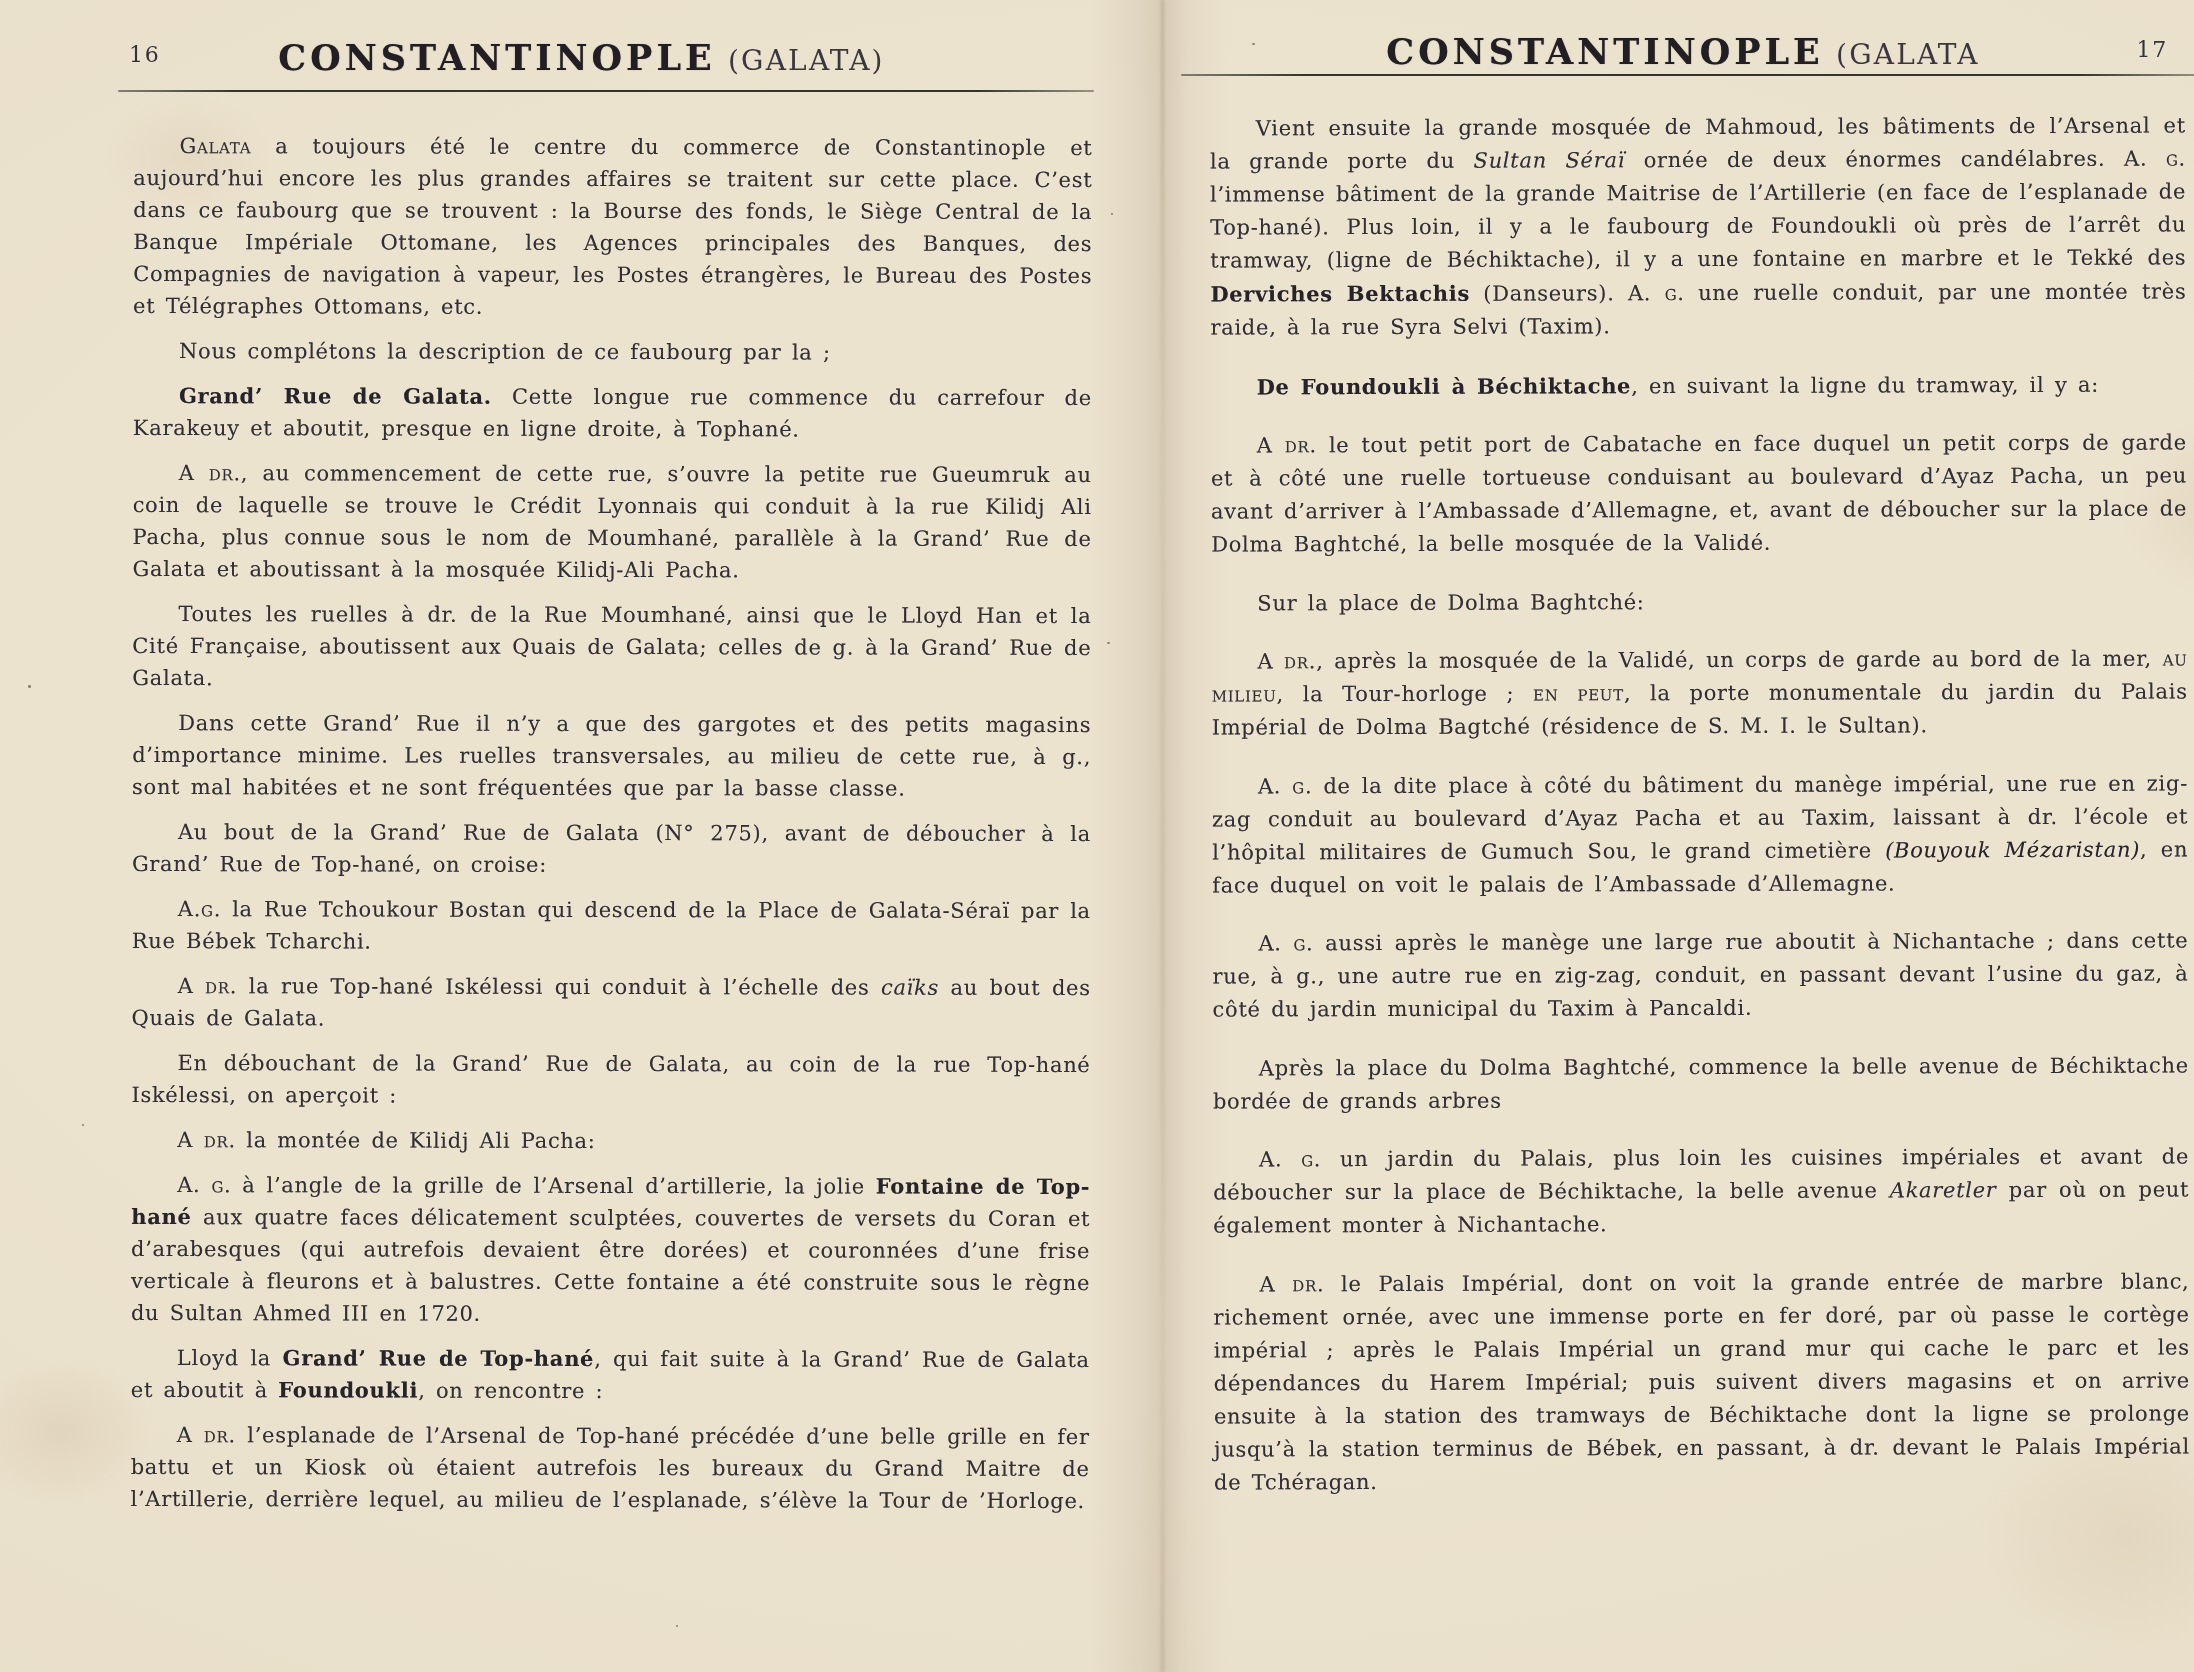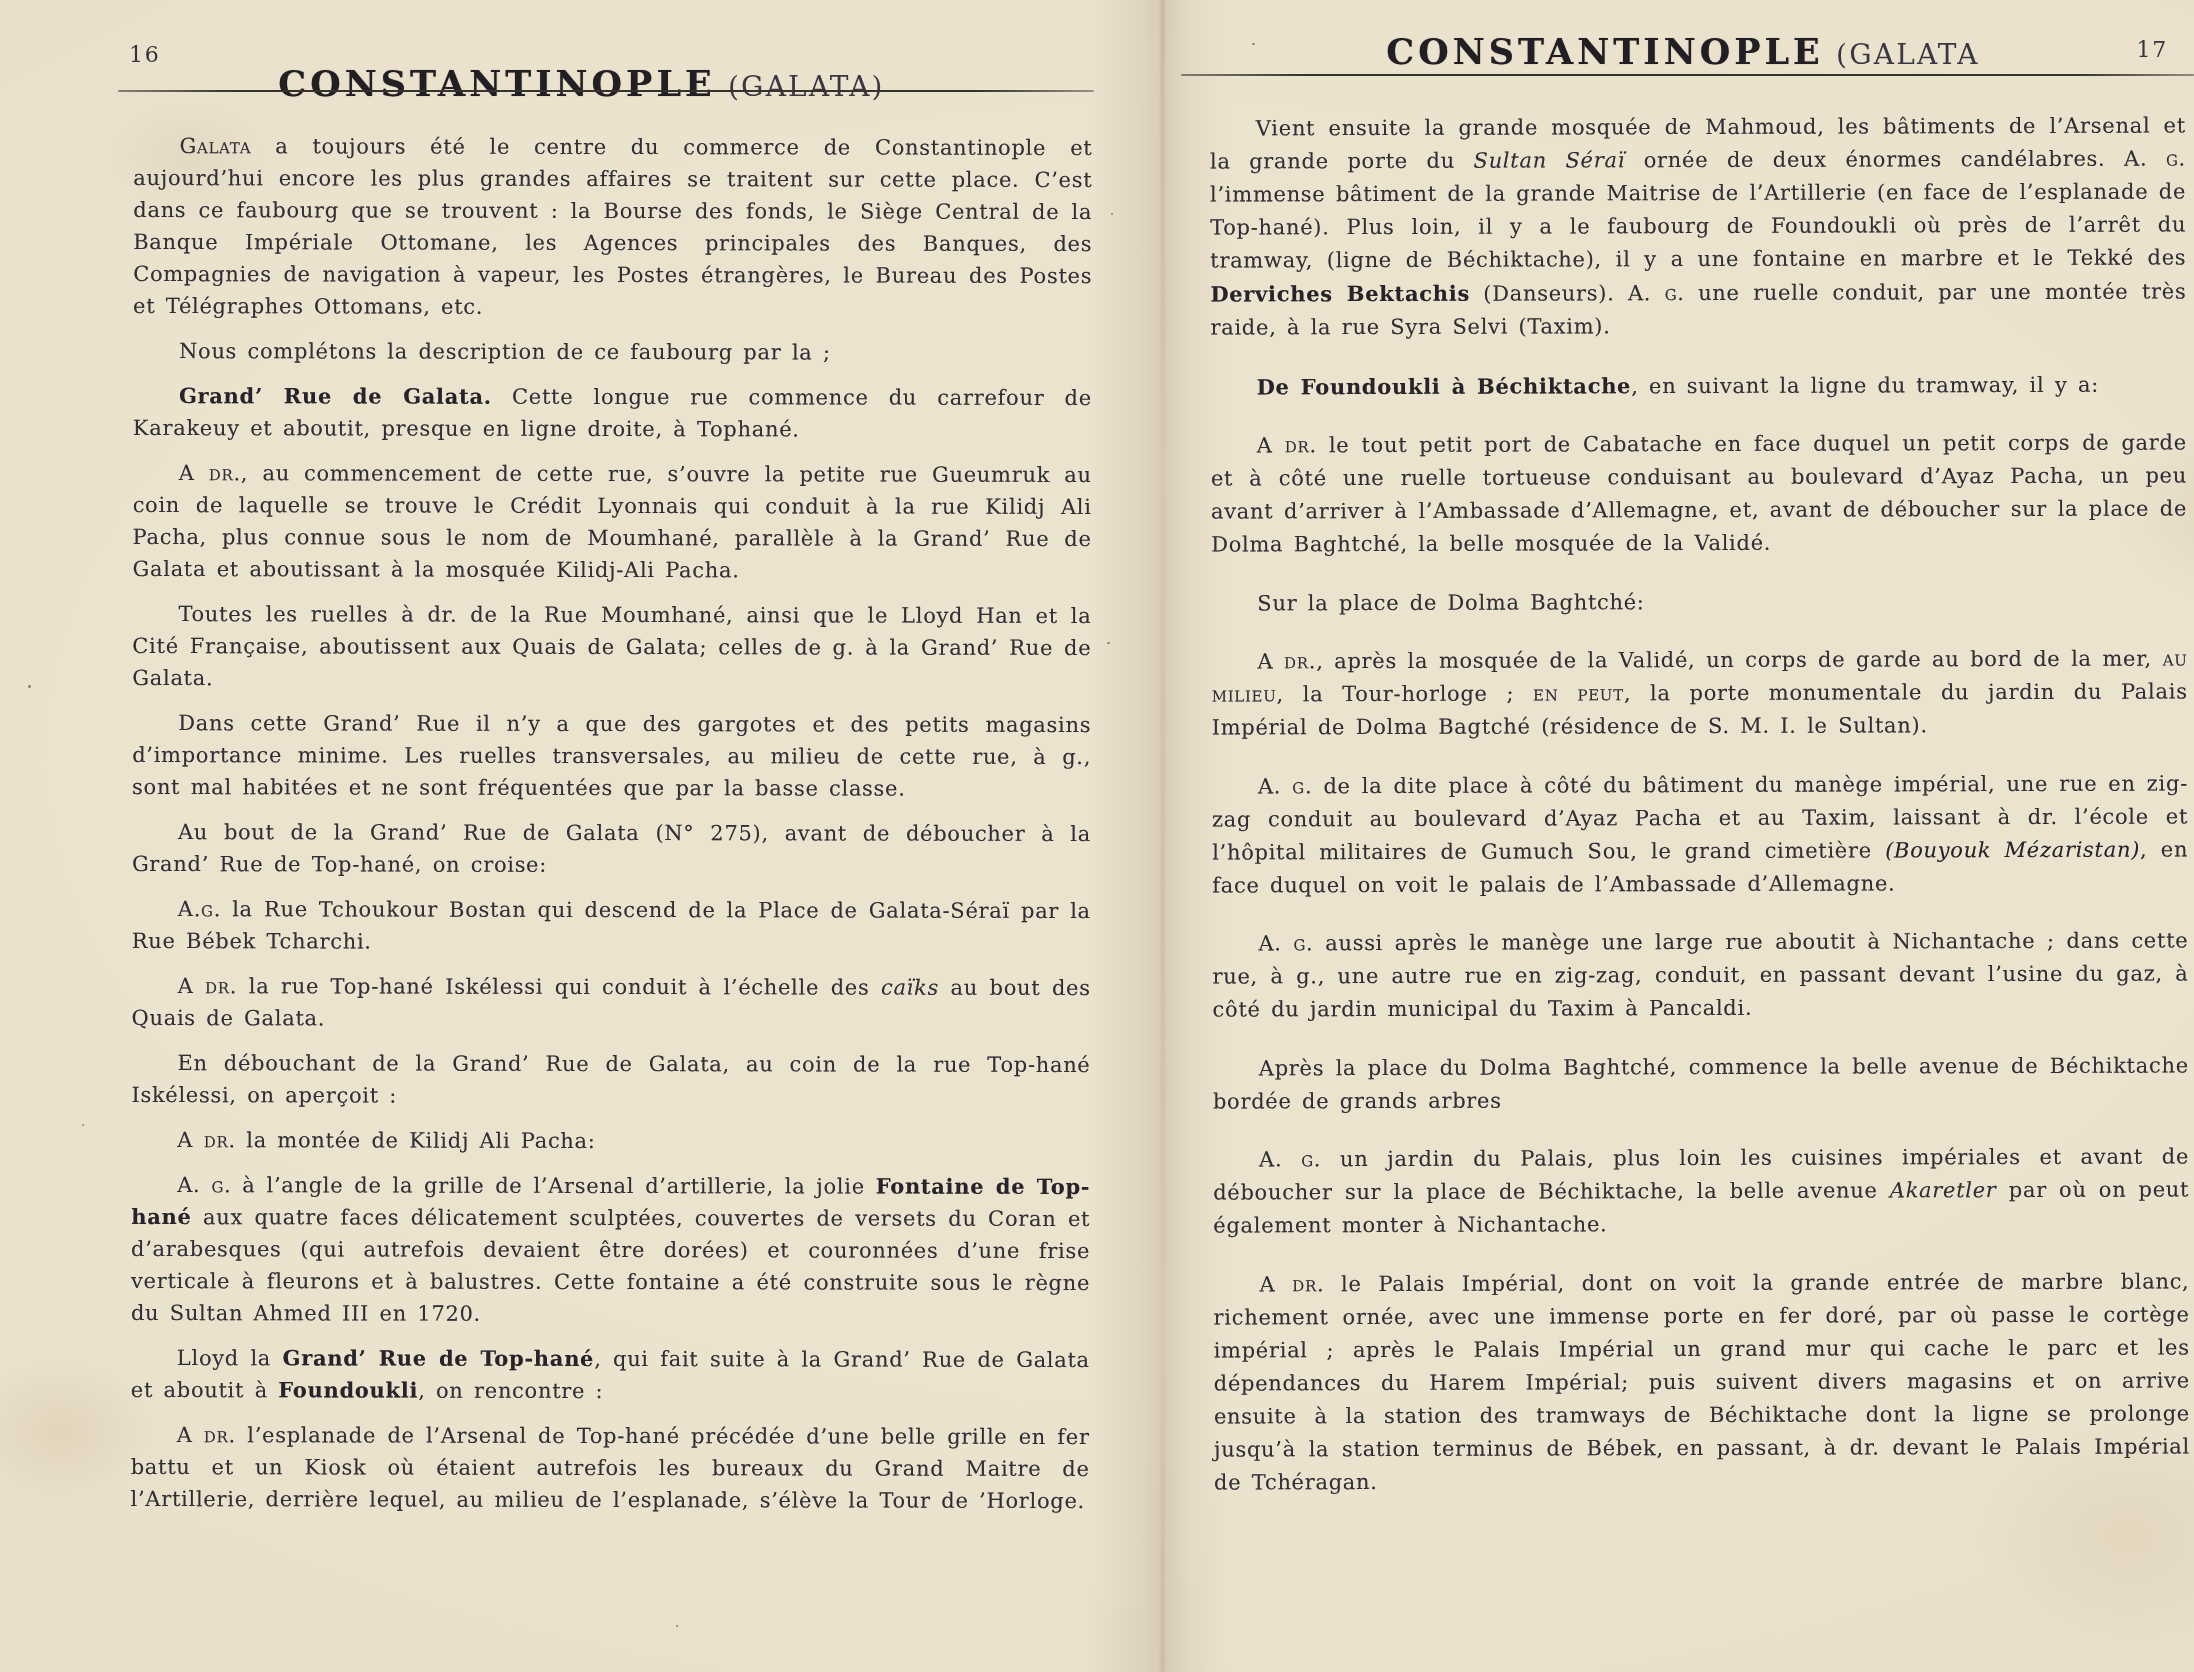--- a/index.html
+++ b/index.html
@@ -41,21 +41,21 @@
   }
   .page.left  .pagenum { left: 129px;  top: 42px; }
   .page.right .pagenum { right: 157px; top: 37px; }
 
   .running-head {
     position: absolute;
     left: 0; right: 0;
     text-align: center;
     white-space: nowrap;
   }
-  .page.left  .running-head { top: 37px; margin-top: 26px; }
+  .page.left  .running-head { top: 37px; }
   .page.right .running-head { top: 31px; transform: translateX(-61px); }
 
   .rh-title {
     font-weight: 700;
     font-size: 35px;
     letter-spacing: 4px;
     color: #221f24;
     text-shadow: 0 0 0.9px rgba(30,26,30,0.55);
   }
   .rh-sub {

